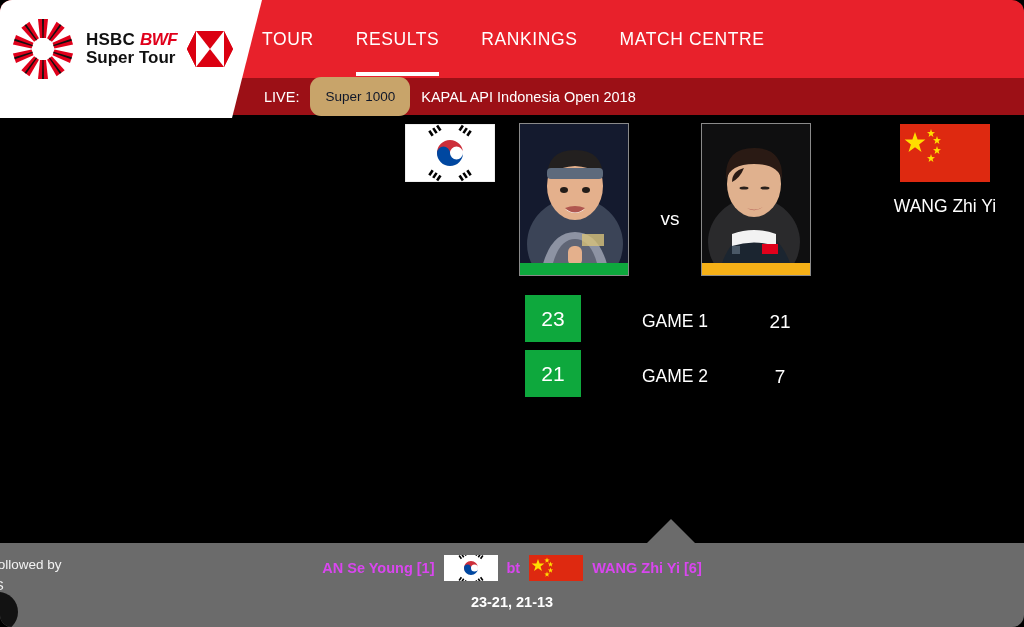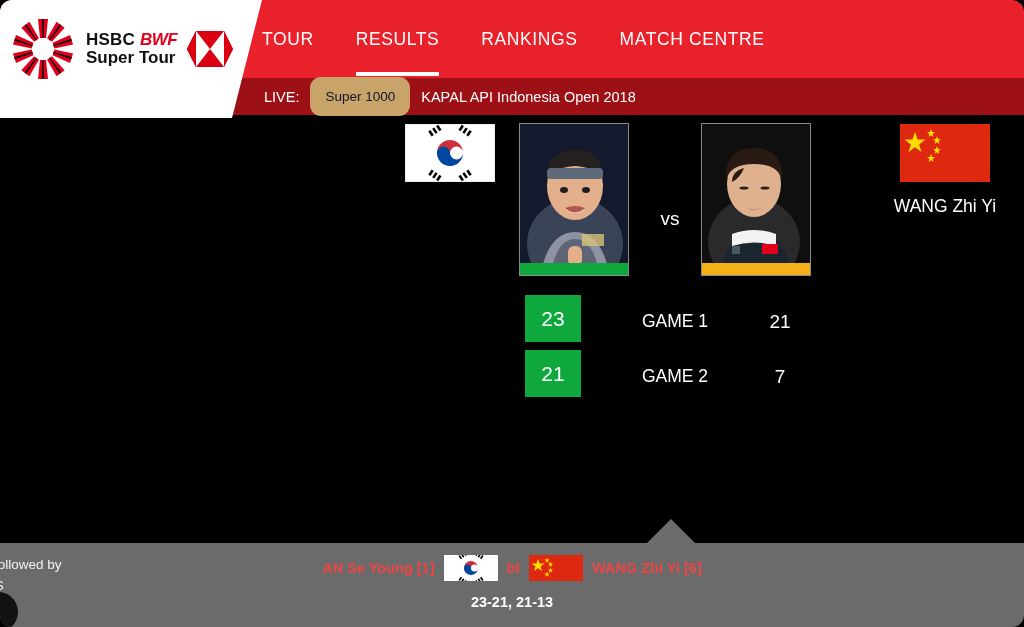--- a/index.html
+++ b/index.html
@@ -141,21 +141,21 @@
   .bottom-left .l3 { margin-top: 8px; }
   .bottom-circle {
     position: absolute; left: -22px; top: 592px; width: 40px; height: 40px;
     border-radius: 50%; background: #121212;
   }
   .bottom-center {
     position: absolute; left: 0; top: 555px; width: 1024px; text-align: center;
   }
   .bottom-match {
     display: inline-flex; align-items: center; gap: 9px;
-    color: #ef4444; font-size: 14.5px; font-weight: bold;
+    color: #d946ef; font-size: 14.5px; font-weight: bold;
   }
   .bottom-flag { width: 54px; height: 26px; display: inline-block; }
   .bottom-bt { font-weight: bold; }
   .bottom-score { margin-top: 13px; color: #ffffff; font-size: 14.5px; font-weight: bold; }
 </style>
 </head>
 <body>
 
 <div id="page">
 

